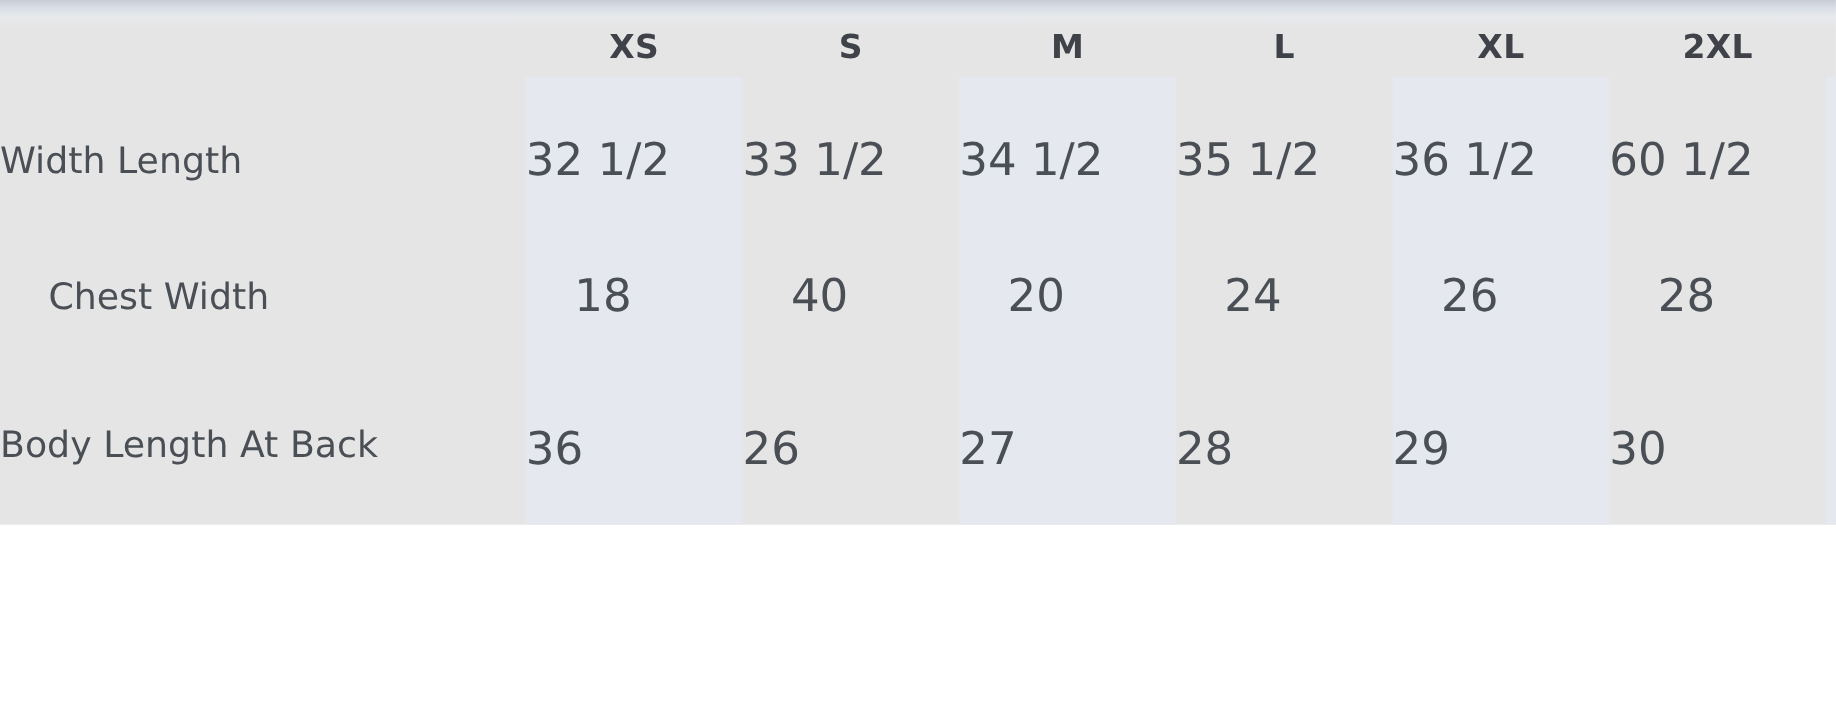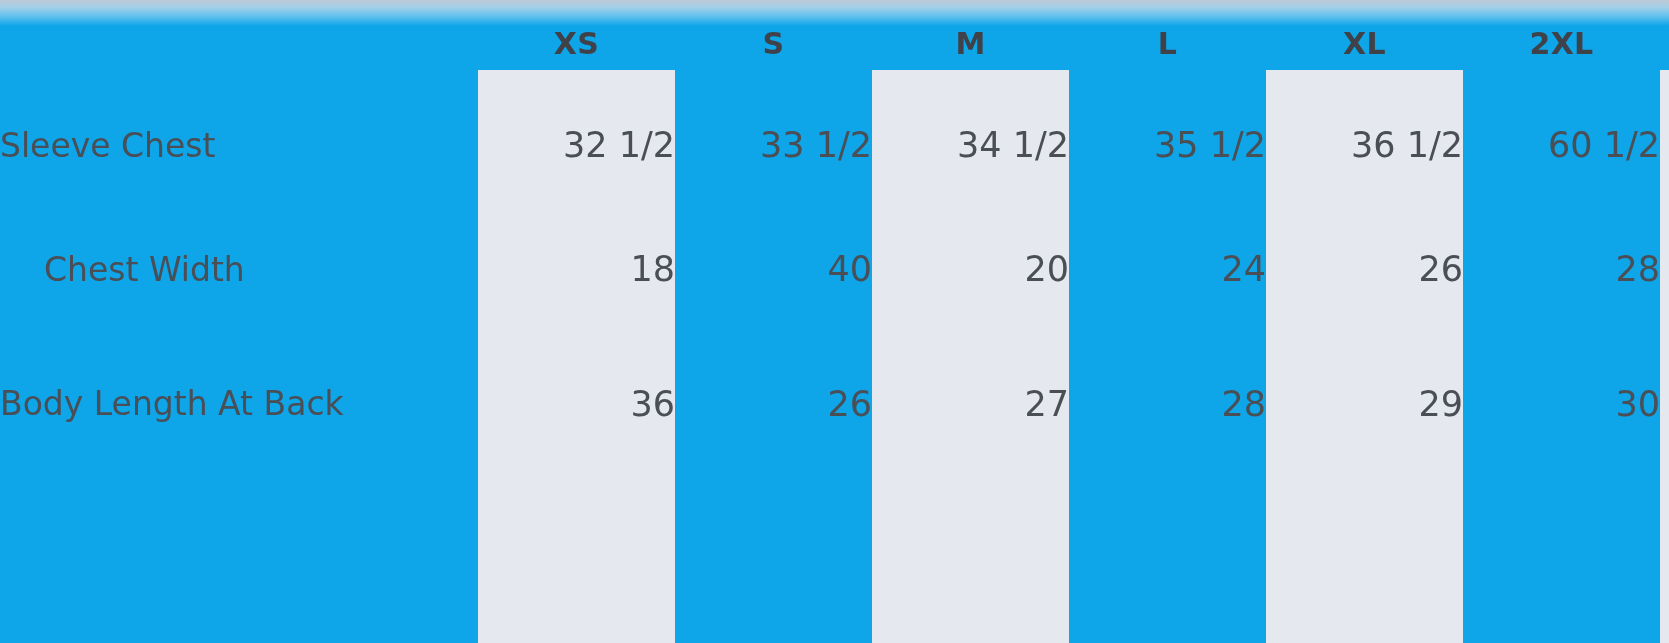--- a/index.html
+++ b/index.html
@@ -10,22 +10,22 @@
   body {
     width: 1669px;
     height: 643px;
     overflow: hidden;
     font-family: "DejaVu Sans", "Liberation Sans", sans-serif;
   }
 
   #size-chart-root {
     position: relative;
     width: 1669px;
-    height: 643px;
-    background: #0ea5e9;
+    height: 477px;
+    background: #e5e5e5;
     overflow: hidden;
   }
 
   
   .top-shadow {
     position: absolute;
     left: 0;
     top: 0;
     width: 1669px;
     height: 26px;
@@ -94,22 +94,22 @@
   .row-label {
     text-align: left;
     padding-left: 72px;
     font-size: 33px;
     font-weight: 400;
     color: #4a4e55;
     white-space: nowrap;
   }
 
   .cell-value {
-    text-align: right;
-    font-size: 35px;
+    text-align: left;
+    font-size: 41px;
     font-weight: 400;
     color: #4a4e55;
     white-space: nowrap;
   }
 
   .r1 td { height: 118px; }
   .r2 td { height: 130px; padding-left: 44px; }
   .r3 td { height: 178px; vertical-align: top; padding-top: 50px; }
 </style>
 </head>
@@ -144,21 +144,21 @@
         <th class="hdr-size">M</th>
         <th class="hdr-size">L</th>
         <th class="hdr-size">XL</th>
         <th class="hdr-size">2XL</th>
         <th class="hdr-size"></th>
       </tr>
     </thead>
 
     <tbody>
       <tr class="r1">
-        <td class="row-label">Sleeve Chest</td>
+        <td class="row-label">Width Length</td>
         <td class="cell-value">32 1/2</td>
         <td class="cell-value">33 1/2</td>
         <td class="cell-value">34 1/2</td>
         <td class="cell-value">35 1/2</td>
         <td class="cell-value">36 1/2</td>
         <td class="cell-value">60 1/2</td>
         <td class="cell-value"></td>
       </tr>
 
       <tr class="r2">

